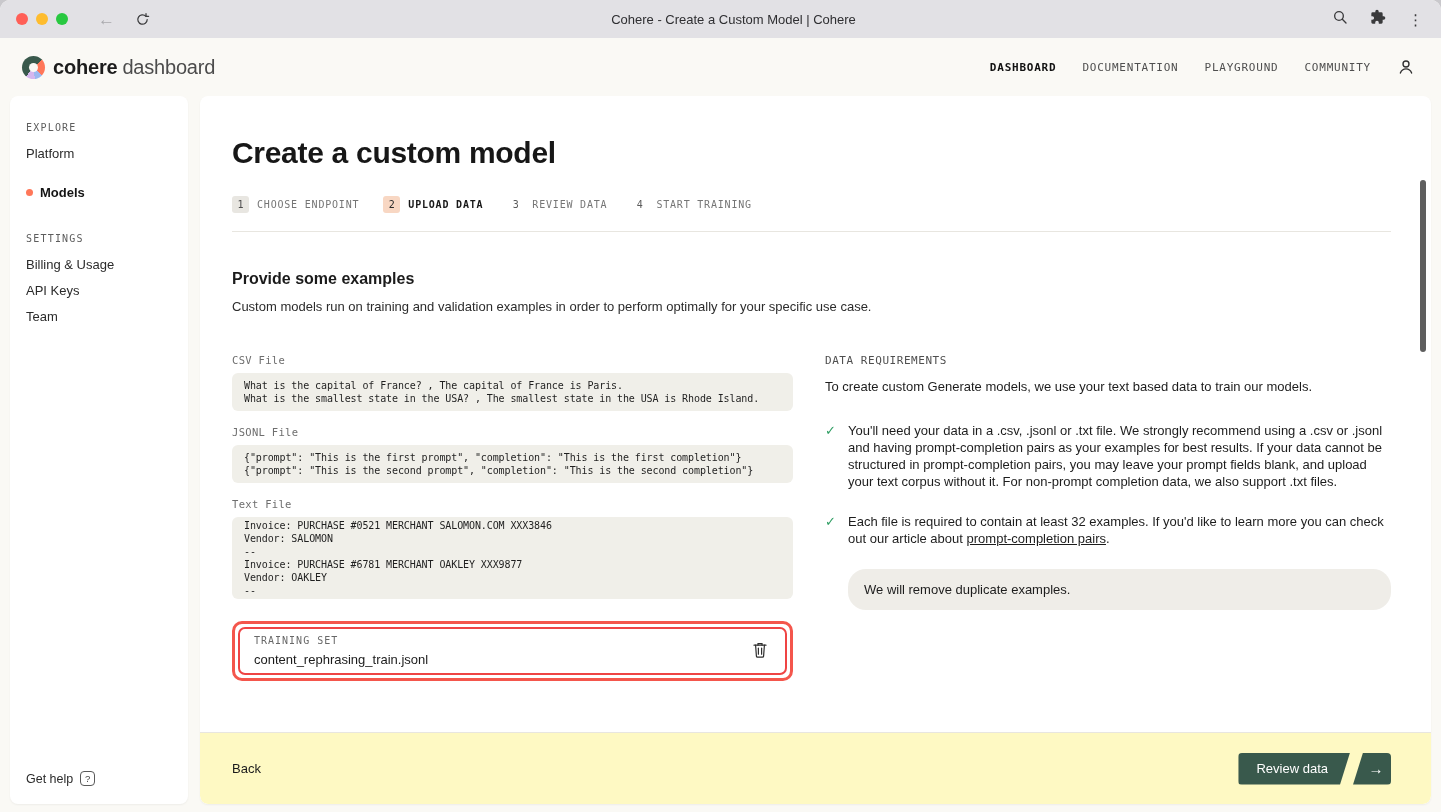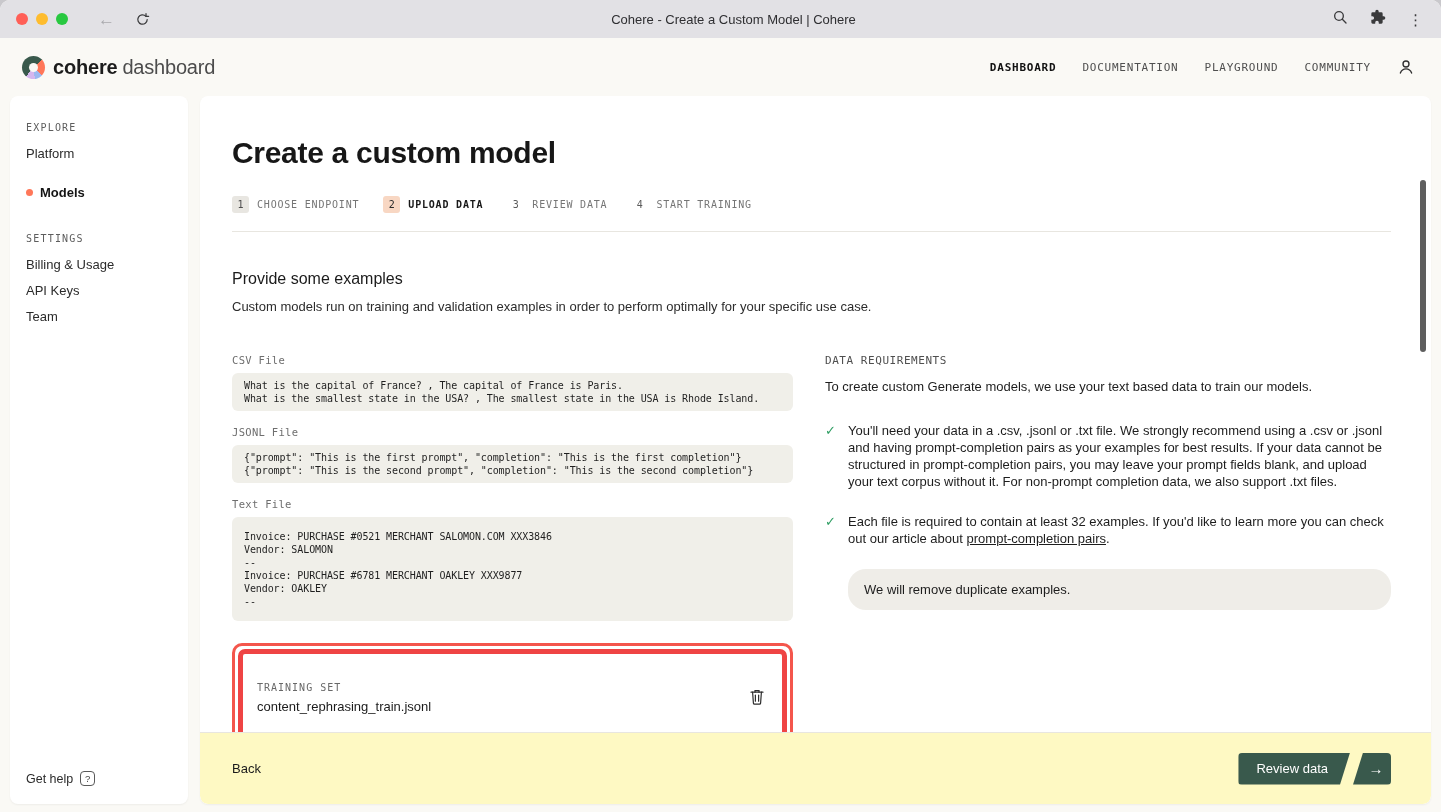--- a/index.html
+++ b/index.html
@@ -55,34 +55,34 @@
   .stepper { display:flex; align-items:center; gap:24px; }
   .step { display:flex; align-items:center; gap:8px; cursor:pointer; }
   .step-num { font-family:"DejaVu Sans Mono", monospace; font-size:10px; width:17px; height:17px; border-radius:3px; display:inline-flex; align-items:center; justify-content:center; color:#5a5a5a; }
   .step.done .step-num { background:#e8e6e1; color:#4c4c4c; }
   .step.active .step-num { background:var(--peach,#f8d7c3); color:#2b2b2b; }
   .step-label { font-family:"DejaVu Sans Mono", monospace; font-size:10px; letter-spacing:0.08em; color:#757575; }
   .step.active .step-label { color:#181818; font-weight:bold; }
 
   .divider { border-top:1px solid #e8e6e0; margin-top:18px; }
 
-  .section-heading { margin-top:38px; font-size:16px; font-weight:normal; color:#1b1b1b; }
+  .section-heading { margin-top:38px; font-size:16px; font-weight:bold; color:#1b1b1b; }
   .section-subtitle { margin-top:11px; font-size:13px; color:#2c2c2c; }
 
   .columns { display:flex; gap:32px; margin-top:40px; }
   .col-left { width:561px; flex:0 0 561px; }
   .col-right { flex:1; }
 
   .example-label { font-family:"DejaVu Sans Mono", monospace; font-size:10.5px; color:#6e6e6e; letter-spacing:0.03em; margin-bottom:7px; }
   .code-block { background:var(--code-bg,#f0efe9); border-radius:6px; padding:6px 12px; font-family:"DejaVu Sans Mono", monospace;
                 font-size:10px; letter-spacing:-0.1px; line-height:1.3; color:#1f1f1f; white-space:pre; overflow:hidden; margin-bottom:15px; }
-  .code-block.tall { padding:13px 12px; }
+  .code-block.tall { padding:2px 12px; }
 
   .upload-outer { margin-top:22px; border:3px solid var(--accent-red,#f4564c); border-radius:10px; padding:3px; }
-  .upload-inner { background:#fff; border:5px solid #ef4444; border-radius:7px; padding:28px 14px; display:flex; align-items:center; justify-content:space-between; }
+  .upload-inner { background:#fff; border:2px solid #ef4444; border-radius:7px; padding:6px 14px; display:flex; align-items:center; justify-content:space-between; }
   .upload-label { font-family:"DejaVu Sans Mono", monospace; font-size:10px; letter-spacing:0.1em; color:#686868; }
   .upload-filename { margin-top:6px; font-size:13px; color:#1b1b1b; }
   .trash-btn { background:none; border:none; cursor:pointer; padding:4px; display:flex; align-items:center; }
 
   .req-title { font-family:"DejaVu Sans Mono", monospace; font-size:11px; letter-spacing:0.05em; color:#4f4f4f; margin-bottom:12px; }
   .req-intro { font-size:13px; color:#1d1d1d; margin-bottom:28px; }
   .req-item { display:flex; gap:10px; margin-bottom:22px; }
   .check { color:var(--check-green,#2f9e63); font-size:13px; line-height:1.35; flex:0 0 13px; }
   .req-text { font-size:13px; line-height:1.32; color:#1d1d1d; }
   .req-link { color:#1d1d1d; text-decoration:underline; cursor:pointer; }

